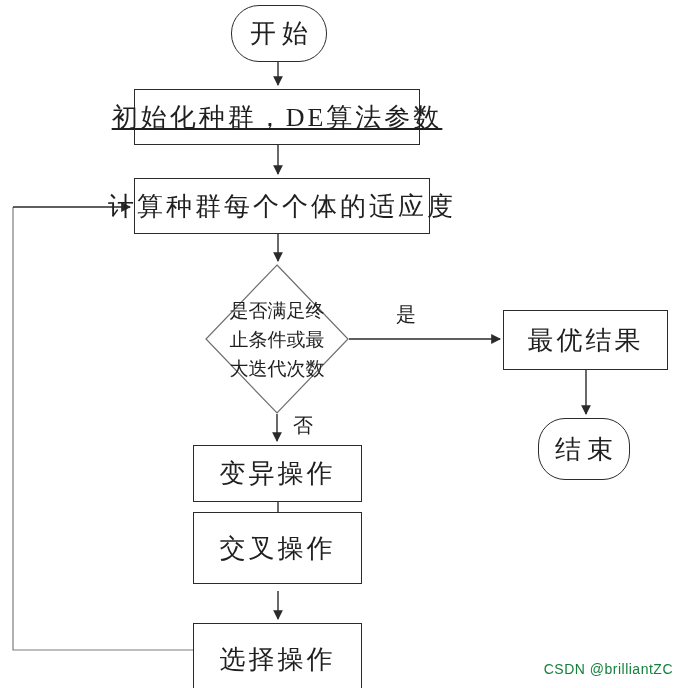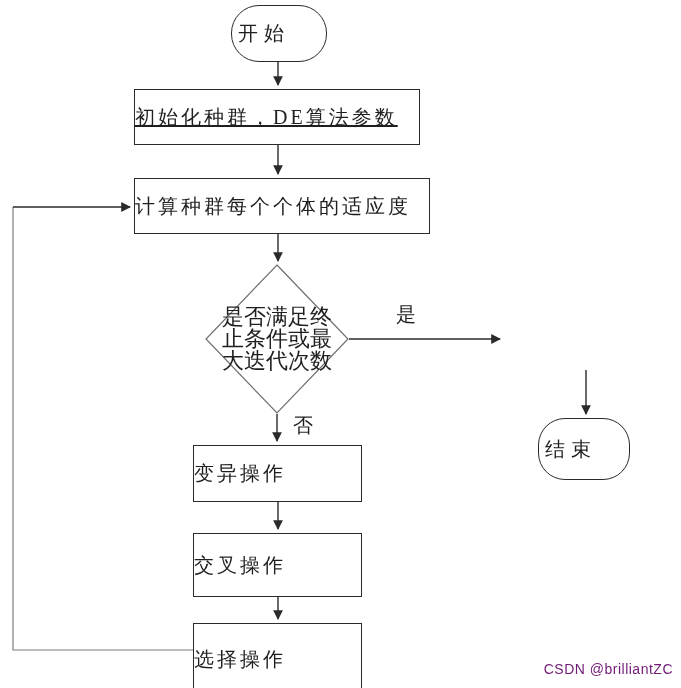--- a/index.html
+++ b/index.html
@@ -20,41 +20,42 @@
     position: absolute;
     left: 0;
     top: 0;
     z-index: 0;
   }
   .node {
     position: absolute;
     box-sizing: border-box;
     display: flex;
     align-items: center;
-    font-size: 20px;
+    justify-content: center;
+    font-size: 26px;
     background: #ffffff;
     z-index: 1;
     white-space: nowrap;
   }
   .process {
     border: 1.5px solid #2b2b2b;
     letter-spacing: 3px;
   }
   .terminator {
     border: 1.5px solid #2b2b2b;
     letter-spacing: 6px;
     padding-left: 6px; 
   }
   .node-start    { left: 231px; top: 5px;   width: 96px;  height: 57px; border-radius: 28px; }
   .node-init     { left: 134px; top: 89px;  width: 286px; height: 56px; text-decoration: underline; }
   .node-fitness  { left: 134px; top: 178px; width: 296px; height: 56px; }
   .node-result   { left: 503px; top: 310px; width: 165px; height: 60px; }
   .node-end      { left: 538px; top: 418px; width: 92px;  height: 62px; border-radius: 27px; }
   .node-mutation { left: 193px; top: 445px; width: 169px; height: 57px; }
-  .node-crossover{ left: 193px; top: 533px; width: 169px; height: 64px; }
+  .node-crossover{ left: 193px; top: 512px; width: 169px; height: 72px; }
   .node-selection{ left: 193px; top: 623px; width: 169px; height: 72px; }
   .decision-wrap {
     position: absolute;
     left: 205px;
     top: 264px;
     width: 144px;
     height: 150px;
     z-index: 1;
   }
   .decision-svg {
@@ -64,40 +65,40 @@
   }
   .decision-label {
     position: absolute;
     left: 0;
     top: 0;
     width: 144px;
     height: 150px;
     display: flex;
     align-items: center;
     justify-content: center;
-    font-size: 22px;
-    line-height: 22px;
+    font-size: 19px;
+    line-height: 29px;
     white-space: pre-line;
     text-align: left;
   }
   .edge-label {
     position: absolute;
     font-size: 20px;
     z-index: 2;
     background: transparent;
   }
   .edge-label-yes { left: 396px; top: 301px; }
   .edge-label-no  { left: 293px; top: 412px; }
   .watermark {
     position: absolute;
     right: 8px;
     bottom: 11px;
     font-family: "Liberation Sans", "DejaVu Sans", sans-serif;
     font-size: 14px;
-    color: #701a75;
+    color: #15803d;
     letter-spacing: 0.5px;
     z-index: 2;
   }
 </style>
 </head>
 <body>
 
 <div class="canvas">
 
   <svg class="connector-layer" width="681" height="688" viewBox="0 0 681 688">
@@ -141,20 +142,23 @@
 
   <div class="decision-wrap">
     <svg class="decision-svg" width="144" height="150" viewBox="0 0 144 150">
       <polygon points="72,1 143,75 72,149 1,75" fill="#ffffff" stroke="#6e6e6e" stroke-width="1.2"></polygon>
     </svg>
     <div class="decision-label">是否满足终
 止条件或最
 大迭代次数</div>
   </div>
 
+  <div class="node process node-result">
+    <span>最优结果</span>
+  </div>
 
   <div class="node terminator node-end">
     <span>结束</span>
   </div>
 
   <div class="node process node-mutation">
     <span>变异操作</span>
   </div>
 
   <div class="node process node-crossover">

